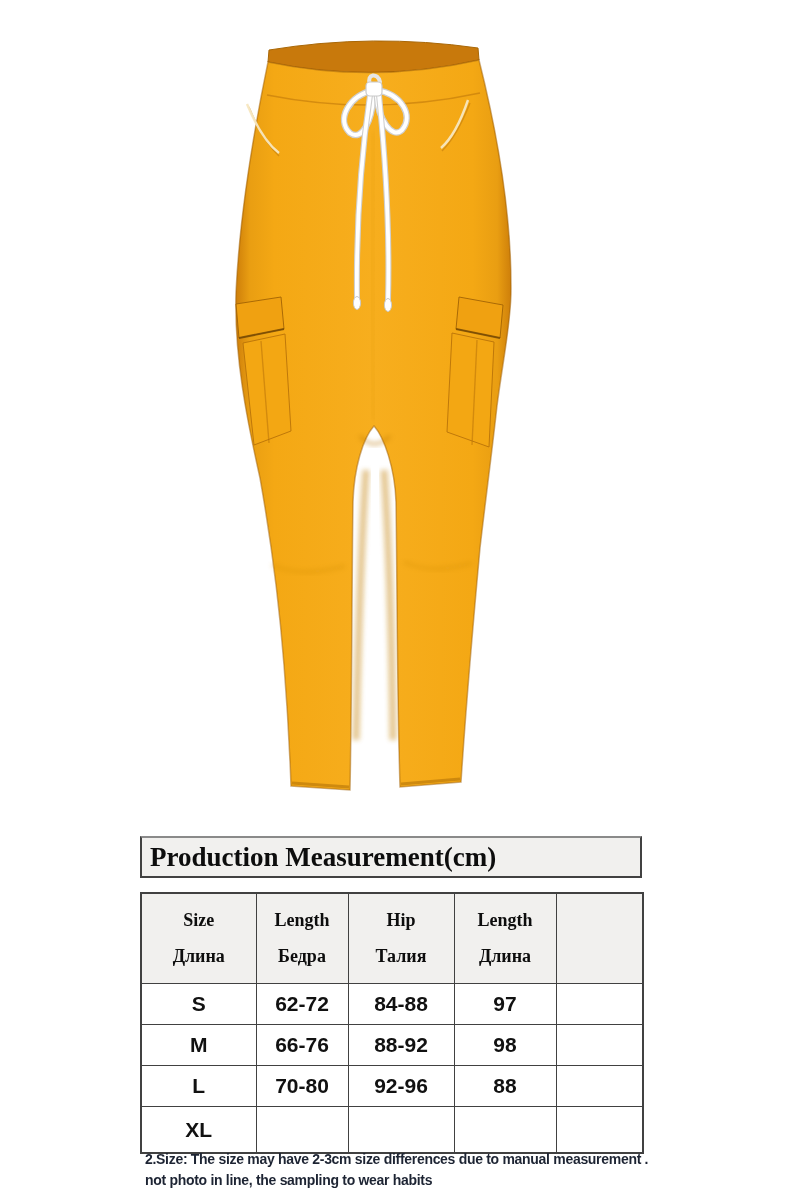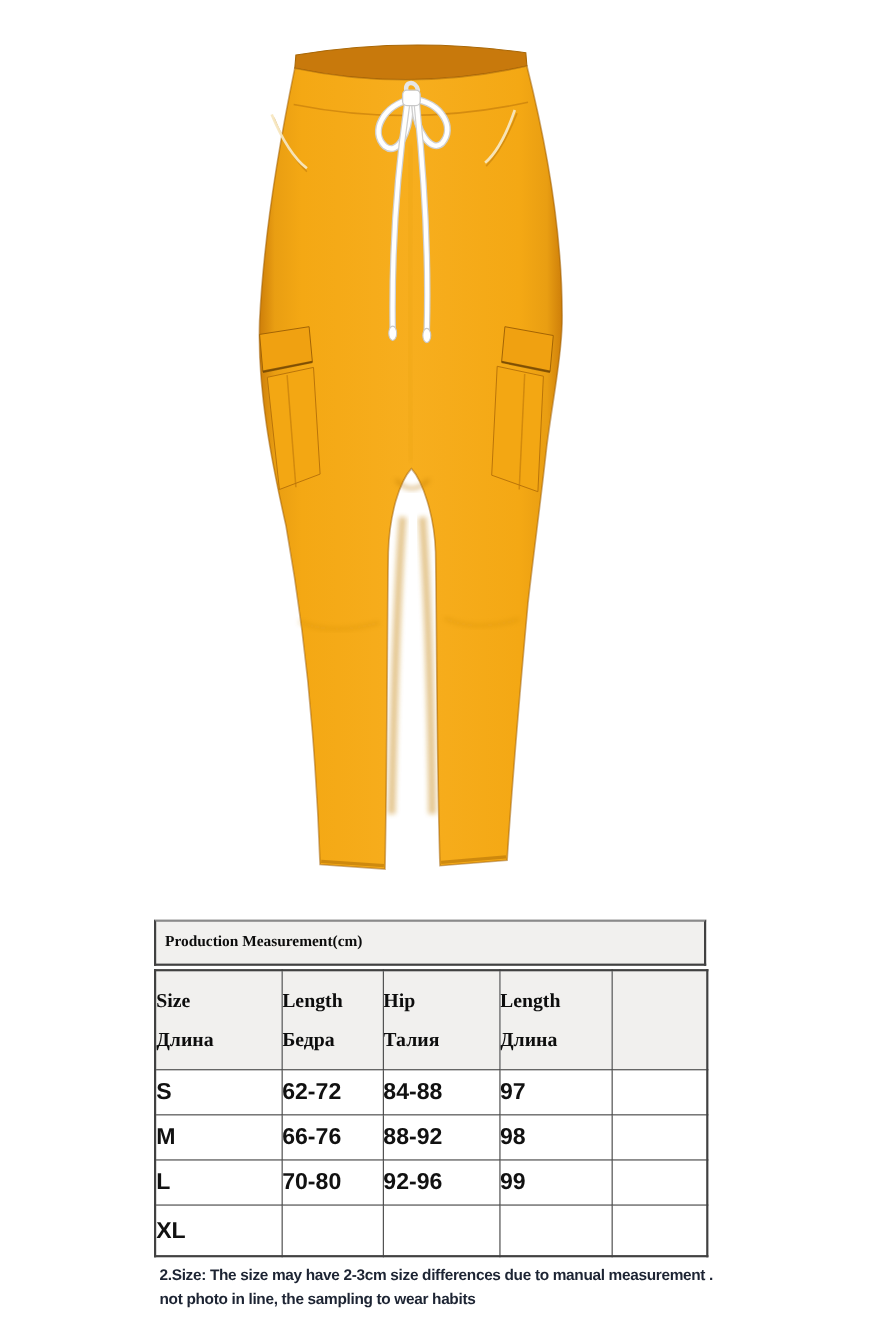--- a/index.html
+++ b/index.html
@@ -6,31 +6,31 @@
   body{
     width:800px;height:1200px;overflow:hidden;position:relative;
     background:#ffffff;font-family:"Liberation Sans",sans-serif;
   }
   
   .photo-wrap{position:absolute;left:0;top:0;width:800px;height:820px;}
   
   .meas{position:absolute;left:140px;top:836px;width:502px;}
   .title-row{
     box-sizing:border-box;border:2px solid #414141;background:#f1f0ee;
-    height:42px;line-height:38px;padding-left:8px;margin-bottom:3px;
+    height:42px;line-height:38px;padding-left:8px;margin-bottom:14px;
     font-family:"Liberation Serif","DejaVu Serif",serif;
-    font-weight:bold;font-size:14px;color:#0d0d0d;
+    font-weight:bold;font-size:27px;color:#0d0d0d;
     border-top-color:#8a8a8a;
   }
   table.grid{
     border-collapse:collapse;table-layout:fixed;width:502px;
     border:2px solid #414141;
   }
   table.grid th,table.grid td{
-    border:1.5px solid #414141;text-align:left;vertical-align:middle;
+    border:1.5px solid #414141;text-align:center;vertical-align:middle;
     padding:0;overflow:hidden;
   }
   table.grid th{
     height:89px;background:#f1f0ee;
     font-family:"Liberation Serif","DejaVu Serif",serif;
     font-weight:bold;font-size:18px;color:#0d0d0d;
   }
   table.grid th .hen{margin-bottom:15px;}
   table.grid td{
     height:40px;background:#ffffff;
@@ -183,21 +183,21 @@
         <td>M</td>
         <td>66-76</td>
         <td>88-92</td>
         <td>98</td>
         <td></td>
       </tr>
       <tr>
         <td>L</td>
         <td>70-80</td>
         <td>92-96</td>
-        <td>99</td>
+        <td>88</td>
         <td></td>
       </tr>
       <tr class="xl-row">
         <td>XL</td>
         <td></td>
         <td></td>
         <td></td>
         <td></td>
       </tr>
     </tbody>

